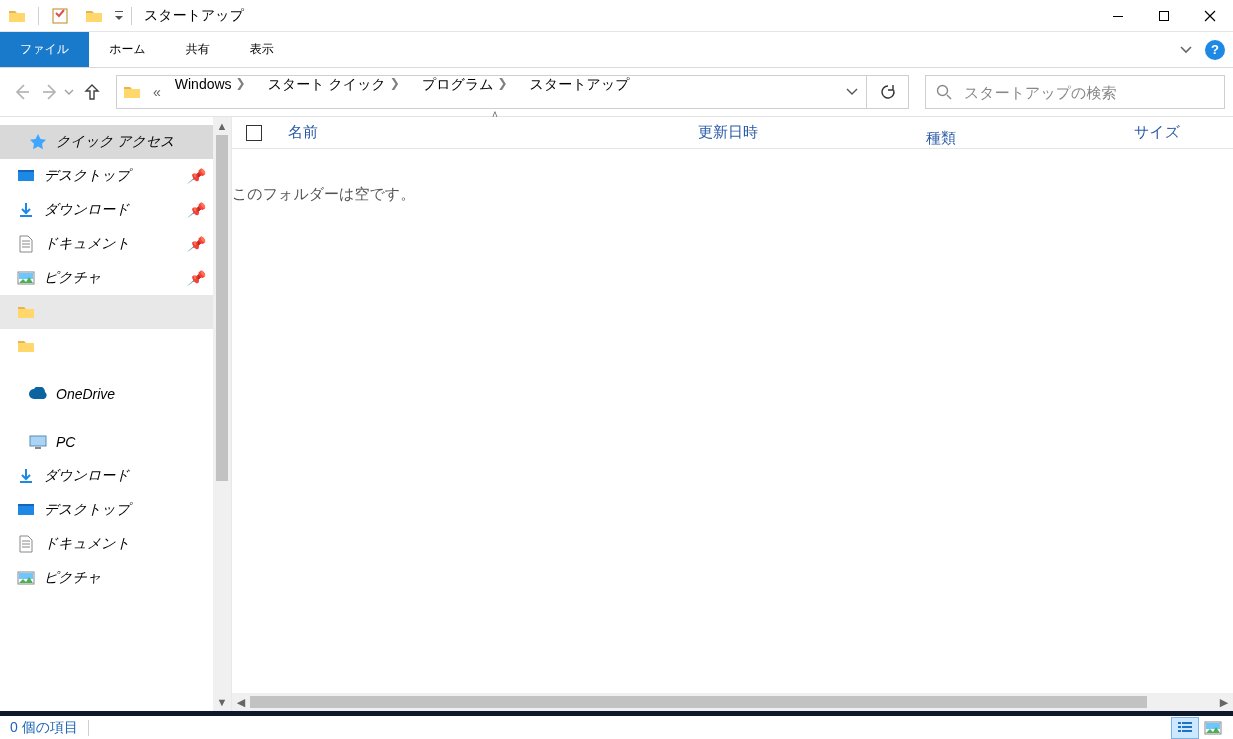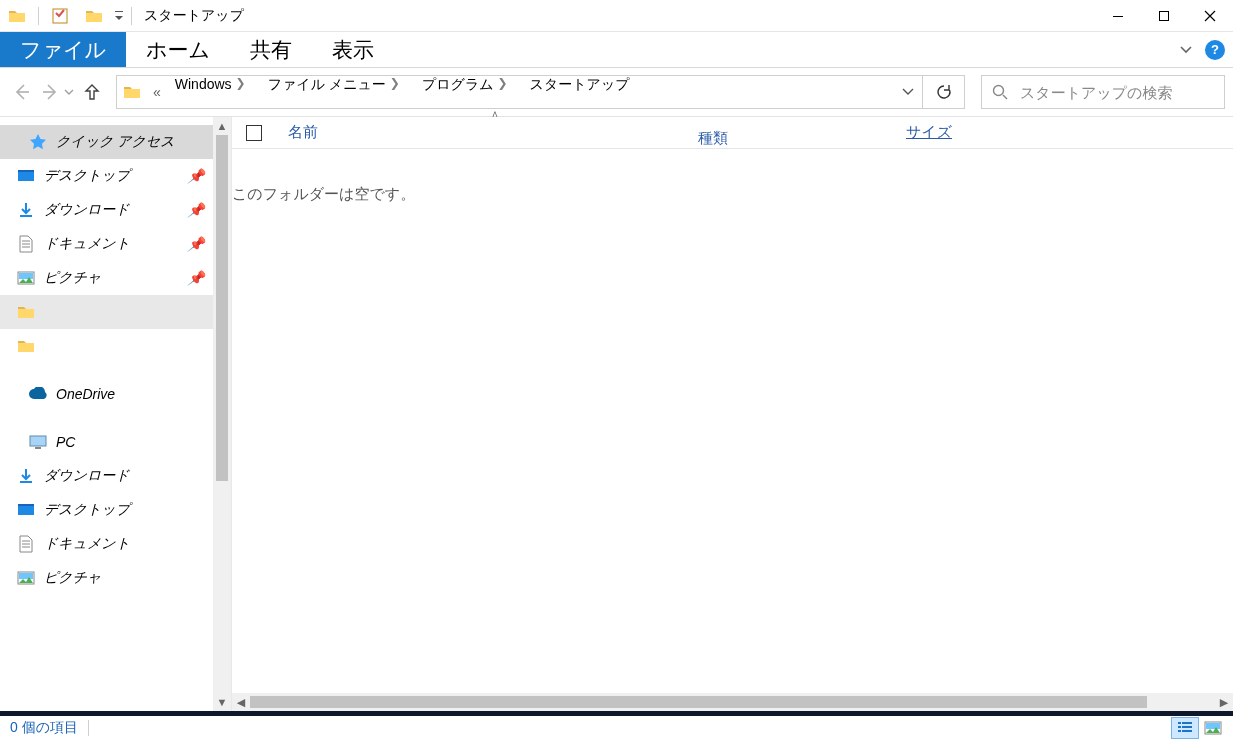--- a/index.html
+++ b/index.html
@@ -43,21 +43,21 @@
   .titlebar .winctl { display:flex; height:100%; }
   .titlebar .winctl > div { width:46px; display:flex; align-items:center; justify-content:center; }
 
   
   .ribbon {
     height:36px; display:flex; align-items:stretch;
     border-bottom:1px solid var(--border);
   }
   .ribbon .tab {
     padding:0 20px; display:flex; align-items:center;
-    font-size:21px; cursor:pointer;
+    font-size:12px; cursor:pointer;
   }
   .ribbon .tab.file {
     background:#1979ca; color:#fff;
   }
   .ribbon .right { margin-left:auto; display:flex; align-items:center; padding-right:8px; gap:6px; }
   .ribbon .chev { color:#666; font-size:14px; padding:0 6px; }
   .ribbon .help {
     width:20px; height:20px; border-radius:50%;
     background:#1e88e5; color:#fff; display:flex;
     align-items:center; justify-content:center;
@@ -84,21 +84,21 @@
   .addressbar .crumb { display:flex; height:100%; padding:0 8px; cursor:pointer; }
   .addressbar .sep { color:#808080; padding:0 6px 0 4px; font-size:12px; }
   .addressbar .overflow { color:#606060; padding:0 6px; }
   .addressbar .addr-caret { width:28px; display:flex; align-items:center; justify-content:center; color:#555; }
   .refresh {
     width:42px; height:34px; border:1px solid #cfcfcf; border-left:none;
     display:flex; align-items:center; justify-content:center; color:#333;
     font-size:18px;
   }
   .searchbox {
-    width:244px; height:34px; border:1px solid #cfcfcf; margin-left:16px;
+    width:300px; height:34px; border:1px solid #cfcfcf; margin-left:16px;
     display:flex; align-items:center; padding:0 10px; color:#777;
   }
   .searchbox input {
     flex:1; border:none; outline:none; font-size:15px;
     background:transparent;
   }
   .searchbox input::placeholder { color:#888; }
 
   
   .main {
@@ -148,21 +148,21 @@
   .colheaders .checkbox-cell {
     width:44px; display:flex; align-items:center; justify-content:center;
   }
   .colheaders .checkbox {
     width:16px; height:16px; border:1px solid #333;
   }
   .colheaders .col { padding:0 12px; display:flex; align-items:center; height:100%; border-right:1px solid transparent; }
   .colheaders .col.name { width:410px; position:relative; }
   .colheaders .col.date { width:228px; }
   .colheaders .col.type { width:208px;margin-top:12px; }
-  .colheaders .col.size { flex:1;text-decoration:underline; }
+  .colheaders .col.size { flex:1; }
   .sort-indicator {
     position:absolute; top:-8px; left:260px; color:#666; font-size:10px;
   }
 
   .filearea {
     flex:1; position:relative; overflow:hidden;
   }
   .empty-msg {
     color:#555; padding-top:36px; font-size:15px;
   }
@@ -300,21 +300,21 @@
           <path class="body" d="M1 5h16v9H1z"></path>
         </svg>
     </div>
     <div class="overflow">«</div>
     <div class="crumbs">
       <div class="crumb">
           <span>Windows</span>
           <span class="sep">❯</span>
         </div>
       <div class="crumb">
-          <span>ファイル メニュー</span>
+          <span>スタート クイック</span>
           <span class="sep">❯</span>
         </div>
       <div class="crumb">
           <span>プログラム</span>
           <span class="sep">❯</span>
         </div>
       <div class="crumb">
           <span>スタートアップ</span>
         </div>
     </div>
@@ -487,20 +487,23 @@
   <div class="content">
     <div style="position:relative;">
       <div class="sort-indicator">˄</div>
     </div>
     <div class="colheaders">
       <div class="checkbox-cell">
         <div class="checkbox"></div>
       </div>
       <div class="col name">
           <span>名前</span>
+        </div>
+      <div class="col date">
+          <span>更新日時</span>
         </div>
       <div class="col type">
           <span>種類</span>
         </div>
       <div class="col size">
           <span>サイズ</span>
         </div>
     </div>
     <div class="filearea">
       <div class="empty-msg">このフォルダーは空です。</div>

